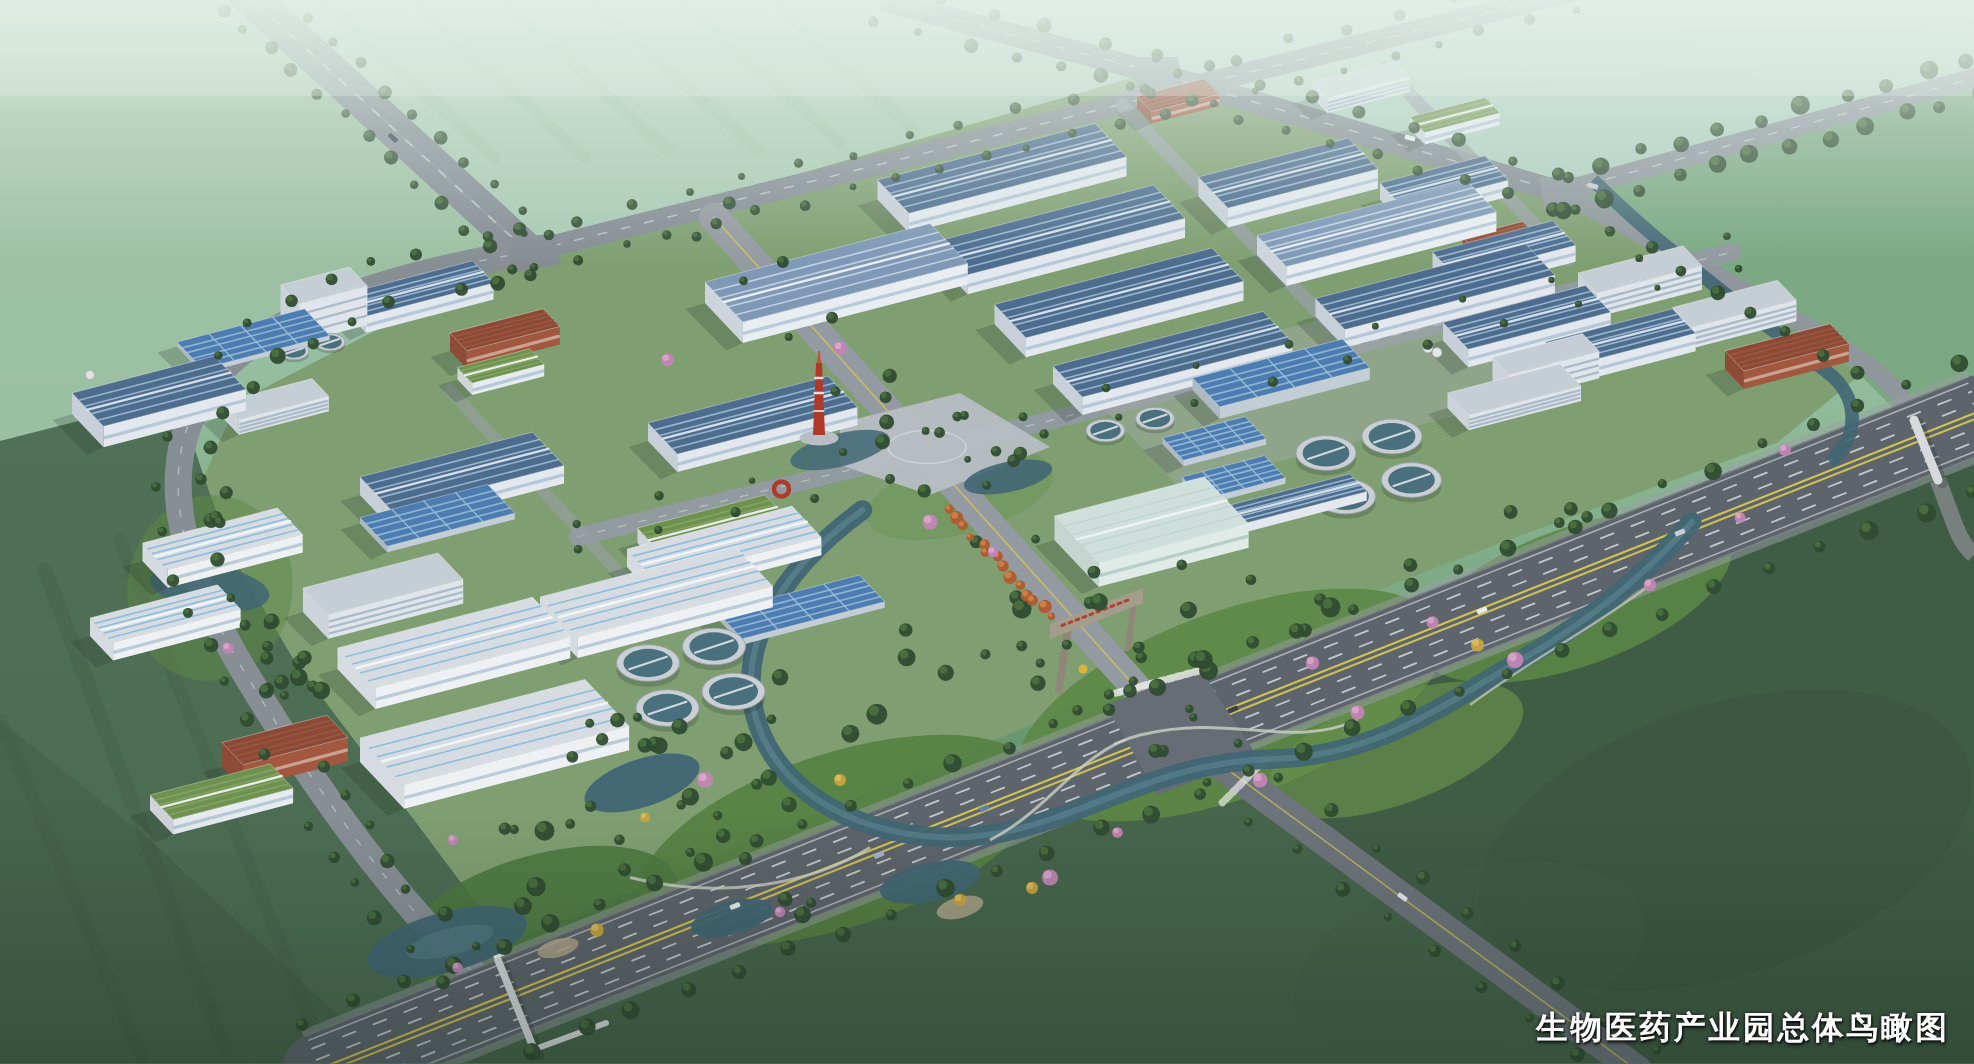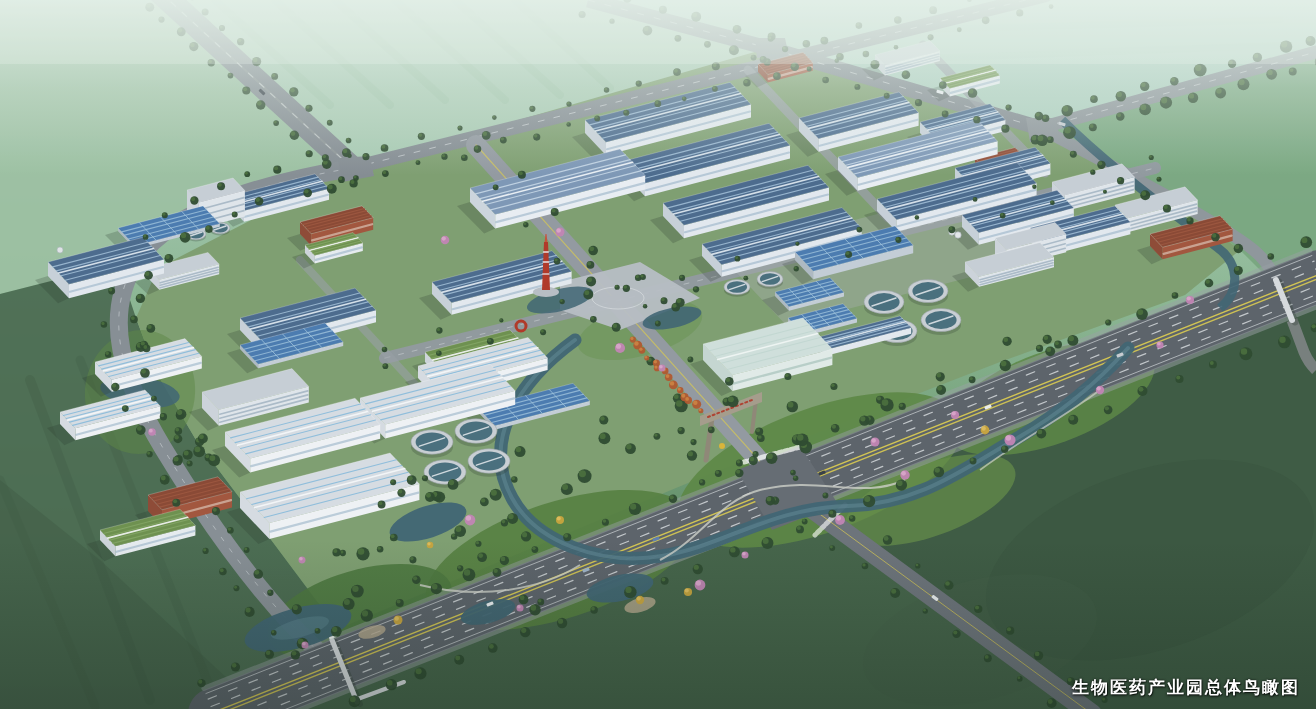--- a/index.html
+++ b/index.html
@@ -1,21 +1,21 @@
 <!DOCTYPE html>
 <html style="--fieldTopLeft: #9cc0a2; --fieldTopMid: #a9cab3; --fieldTopRight: #aecfc0; --fieldEast: #78a57e; --fieldSoutheast: #3f5c45; --fieldSouthwest: #4b6a51; --parkGround: #7f9f72; --parkLawn: #5d8746; --roadAsphalt: #858d93; --avenueAsphalt: #5d646b; --roadLight: #939aa1; --laneYellow: #d9ca52; --laneWhite: #eef2f4; --treeDark: #2f4c31; --treeMid: #4f7440; --treePink: #c285b4; --treeYellow: #c8a43e; --treeAutumn: #b05a30; --water: #416674; --waterLight: #6e97a3; --roofBlue: #4d6c8e; --roofBlueLight: #7e98b6; --roofWhite: #d6dce2; --skylightBlue: #7fb7da; --roofStripe: #a9c6dd; --wallWhite: #eef1f4; --wallShade: #ccd5dd; --roofGreen: #6e9150; --brickRed: #a2573f; --tealRoof: #cfdfdb; --panelBlue: #4c7cb0; --tankRing: #c9cfd4; --tankWater: #4a707e; --plazaPaving: #b7bec4; --monumentRed: #b03a2a; --gateStone: #a59d8c; --hazeWhite: #e8f2ec; --captionColor: #ffffff;"><head>
 <meta charset="utf-8">
 <style>
   html,body{margin:0;padding:0;background:#1a241d;}
   .stage{position:relative;width:1316px;height:709px;overflow:hidden;
          font-family:"Liberation Sans",sans-serif;background:#8fb897;}
   .stage svg{position:absolute;left:0;top:0;display:block;}
   .caption{
     position:absolute;right:16px;bottom:10px;
-    font-size:17px;font-weight:bold;letter-spacing:2px;
+    font-size:21px;font-weight:bold;letter-spacing:2px;
     color:var(--captionColor,#ffffff);
     text-shadow:0 1px 3px rgba(0,0,0,.75),0 0 2px rgba(0,0,0,.6),1px 1px 0 rgba(0,0,0,.35);
     font-family:"Liberation Sans","DejaVu Sans",sans-serif;
     white-space:nowrap;user-select:none;
   }
 </style>
 </head>
 <body>
 
 <div class="stage">

